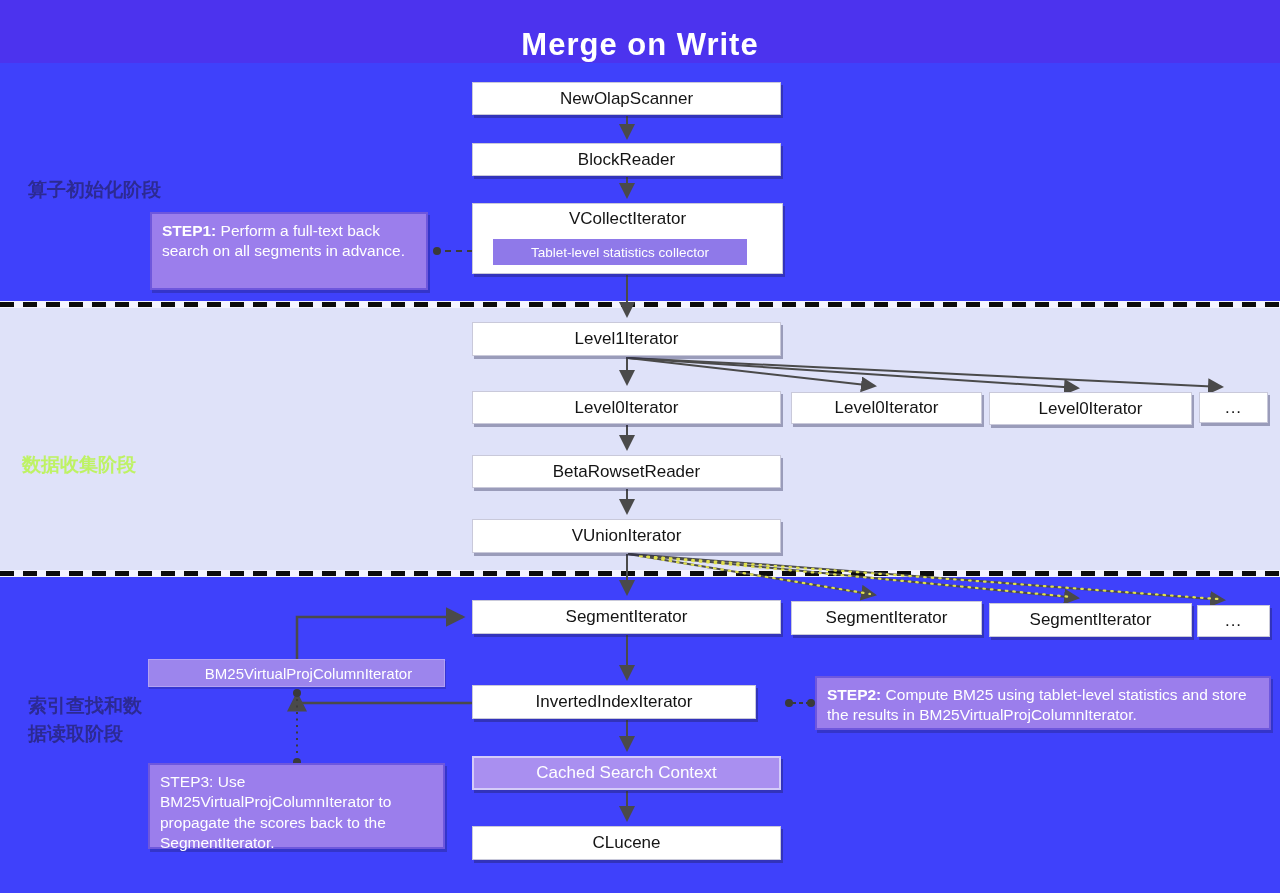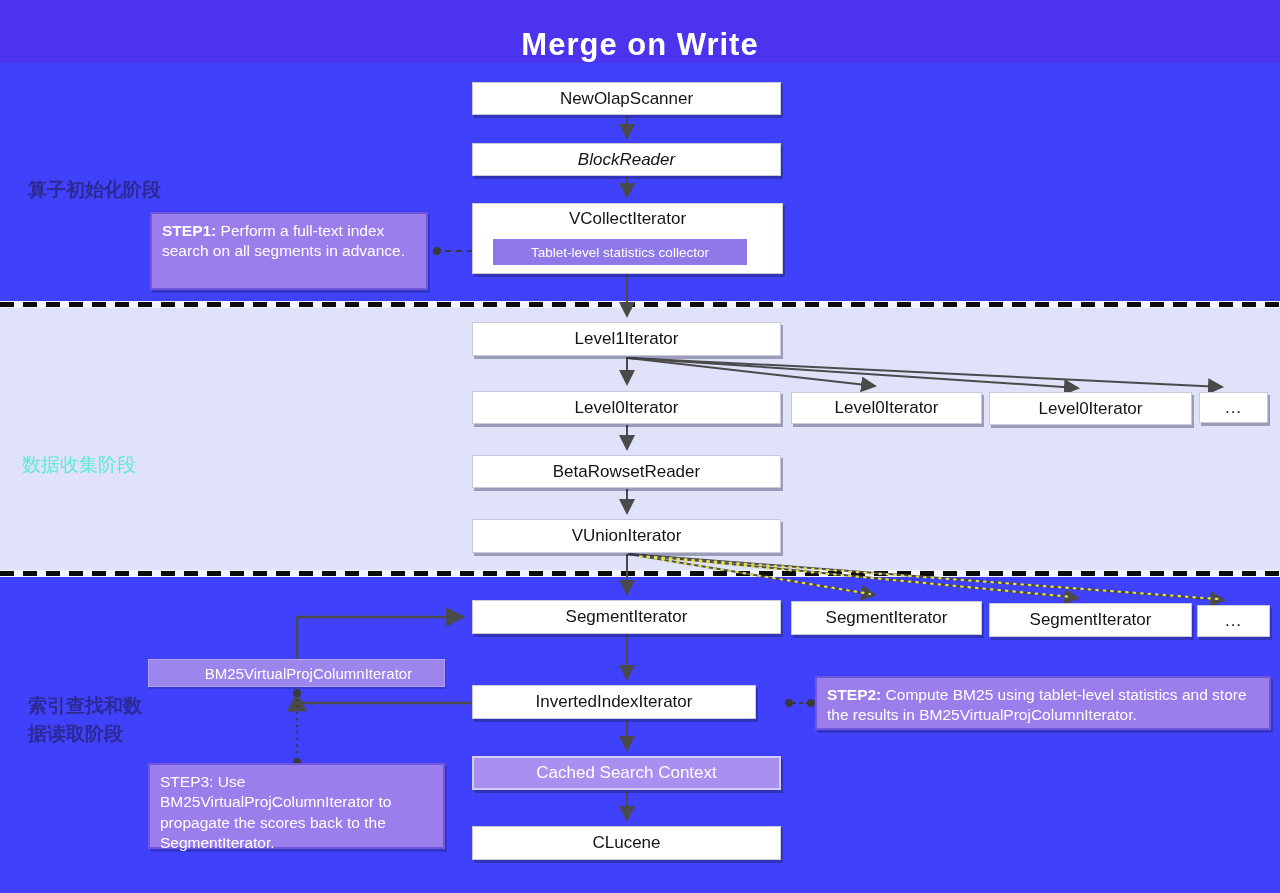--- a/index.html
+++ b/index.html
@@ -30,21 +30,21 @@
   .ellipsisbox{font-size:17px;letter-spacing:1px;}
 
   .anno{position:absolute;background:#9b7eec;border:2px solid #6e57dd;color:#ffffff;
     font-size:15.5px;line-height:1.32;padding:7px 10px;z-index:2;box-sizing:border-box;
     box-shadow:2px 3px 0 rgba(25,25,90,.3);}
   .step-prefix{font-weight:700;}
   .step3 .step-prefix{font-weight:400;}
 
   .phase{position:absolute;font-size:19px;z-index:2;}
   .phase-dark{color:#2c2a92;font-weight:700;}
-  .phase-light{color:#5eead4;font-weight:400;}
+  .phase-light{color:#bef264;font-weight:700;}
   .phase3{width:120px;line-height:28px;}
 </style>
 </head>
 <body>
 
 <div id="canvas">
 
   <div class="header">
     <span class="title">Merge on Write</span>
   </div>
@@ -98,31 +98,31 @@
     </g>
   </svg>
 
   <div class="phase phase-dark" style="left:28px;top:177px;">算子初始化阶段</div>
   <div class="phase phase-light" style="left:22px;top:452px;">数据收集阶段</div>
   <div class="phase phase-dark phase3" style="left:28px;top:692px;">索引查找和数据读取阶段</div>
 
   <div class="node" style="left:472px;top:82px;width:309px;height:33px;">
     <span>NewOlapScanner</span>
   </div>
-  <div class="node" style="left:472px;top:143px;width:309px;height:33px;font-style:italic;">
+  <div class="node" style="left:472px;top:143px;width:309px;height:33px;">
     <span>BlockReader</span>
   </div>
   <div class="node col" style="left:472px;top:203px;width:311px;height:71px;">
     <span>VCollectIterator</span>
     <div class="subbox">
       <span>Tablet-level statistics collector</span>
     </div>
   </div>
   <div class="anno" style="left:150px;top:212px;width:278px;height:78px;">
-    <span class="step-prefix">STEP1:</span><span> Perform a full-text index search on all segments in advance.</span>
+    <span class="step-prefix">STEP1:</span><span> Perform a full-text back search on all segments in advance.</span>
   </div>
 
   <div class="node" style="left:472px;top:322px;width:309px;height:34px;">
     <span>Level1Iterator</span>
   </div>
   <div class="node" style="left:472px;top:391px;width:309px;height:33px;">
     <span>Level0Iterator</span>
   </div>
   <div class="node" style="left:791px;top:392px;width:191px;height:32px;">
     <span>Level0Iterator</span>

